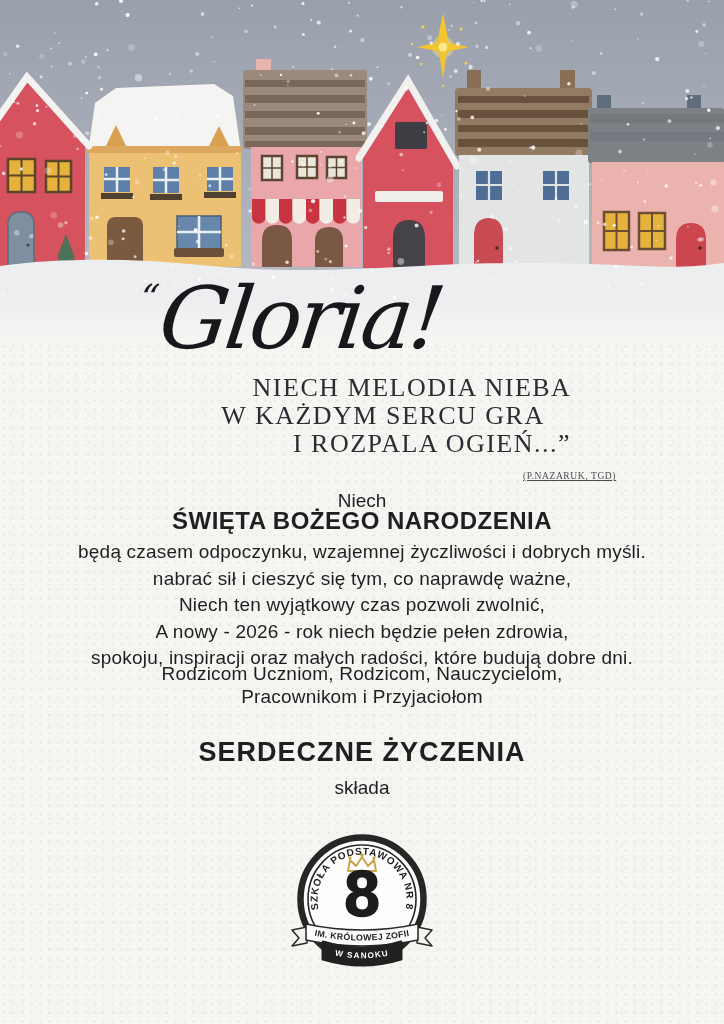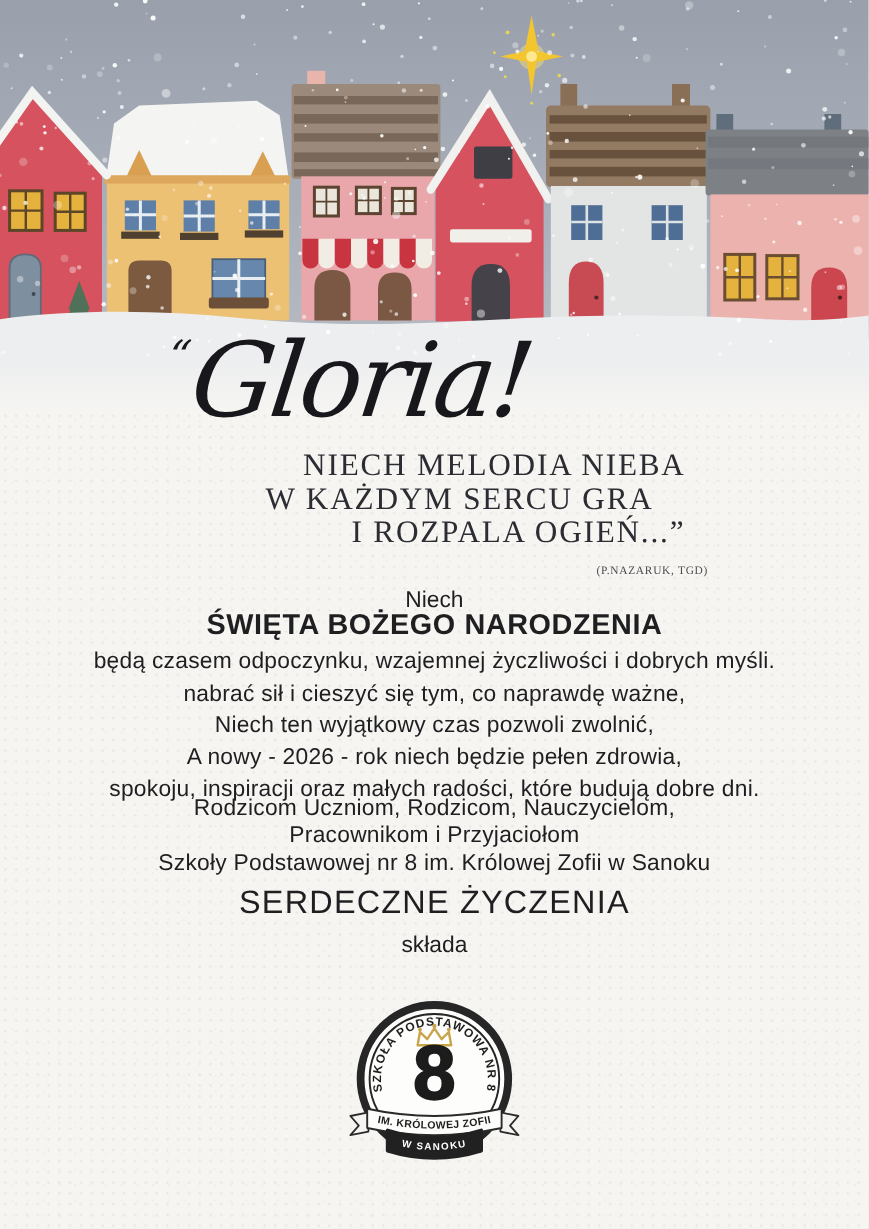--- a/index.html
+++ b/index.html
@@ -22,29 +22,29 @@
   .qline{
     position:absolute; transform:translateX(-50%); white-space:nowrap;
     font-family:"Liberation Serif", serif; font-size:26px; letter-spacing:1.5px;
     color:#2c2c33;
     text-align:right;
   }
   .q1{top:373px; left:412px;}
   .q2{top:401px; left:383px;}
   .q3{top:429px; left:432px;}
   .attr{
-    position:absolute; top:471px; left:497px; font-family:"Liberation Serif", serif;
-    font-size:9.5px; letter-spacing:.6px; color:#4c4c50;
+    position:absolute; top:471px; left:523px; font-family:"Liberation Serif", serif;
+    font-size:9.5px; letter-spacing:.6px; color:#4c4c50;text-decoration:underline;
   }
   .cline{position:absolute; left:0; width:724px; text-align:center; color:#1f1f22;}
   .intro{top:490px; font-size:19px;}
   .headline{top:507px; font-size:24px; font-weight:bold; letter-spacing:.5px;}
   .bodyblock{top:539px; font-size:19px; line-height:26.5px; letter-spacing:.2px;}
   .recip{top:662px; font-size:19px; line-height:23px; letter-spacing:.2px;}
-  .greeting{top:737px; font-size:27px; font-weight:normal; letter-spacing:1px;}
+  .greeting{top:737px; font-size:27px; font-weight:bold; letter-spacing:1px;}
   .sender{top:777px; font-size:19px; line-height:22.5px;}
   .seal{position:absolute; left:287px; top:831px; width:150px; height:165px; display:block;}
   .seal text{font-family:"Liberation Sans", sans-serif;}
 </style>
 </head>
 <body>
 
 <div class="card" style="background-color: rgb(246, 245, 242);">
 
   <svg class="scene" viewBox="0 0 724 345">
@@ -504,21 +504,20 @@
   <div class="cline bodyblock">
     <div>będą czasem odpoczynku, wzajemnej życzliwości i dobrych myśli.</div>
     <div>nabrać sił i cieszyć się tym, co naprawdę ważne,</div>
     <div>Niech ten wyjątkowy czas pozwoli zwolnić,</div>
     <div>A nowy - 2026 - rok niech będzie pełen zdrowia,</div>
     <div>spokoju, inspiracji oraz małych radości, które budują dobre dni.</div>
   </div>
   <div class="cline recip">
     <div>Rodzicom Uczniom, Rodzicom, Nauczycielom,</div>
     <div>Pracownikom i Przyjaciołom</div>
-    <div>Szkoły Podstawowej nr 8 im. Królowej Zofii w Sanoku</div>
   </div>
   <div class="cline greeting">SERDECZNE ŻYCZENIA</div>
   <div class="cline sender">
     <div>składa</div>
   </div>
 
   <svg class="seal" viewBox="0 0 150 165">
     <circle cx="75" cy="68" r="61.5" fill="#fdfdfc" stroke-width="6.5" stroke="#262626"></circle>
     <circle cx="75" cy="68" r="54" fill="none" stroke-width="1.6" stroke="#262626"></circle>
     <defs>

